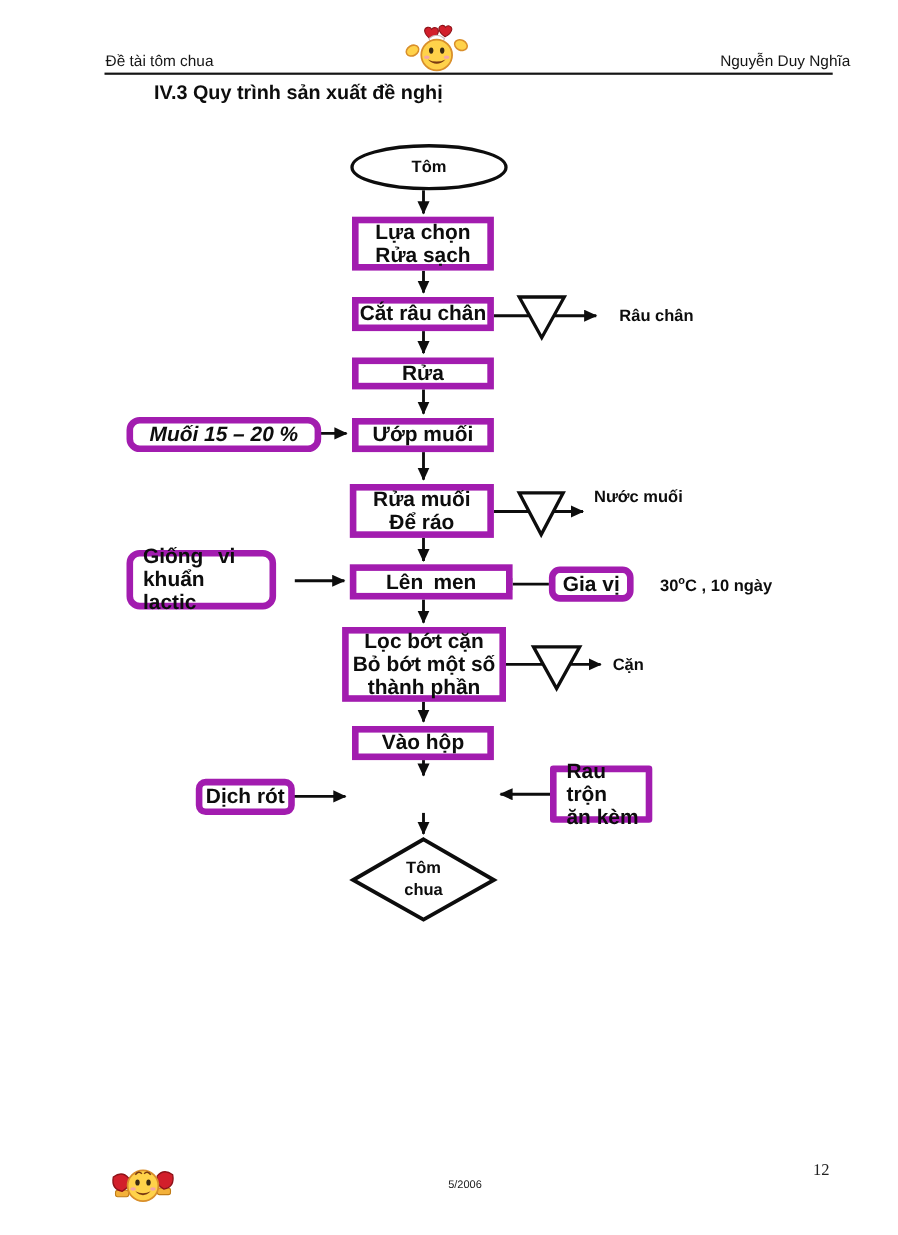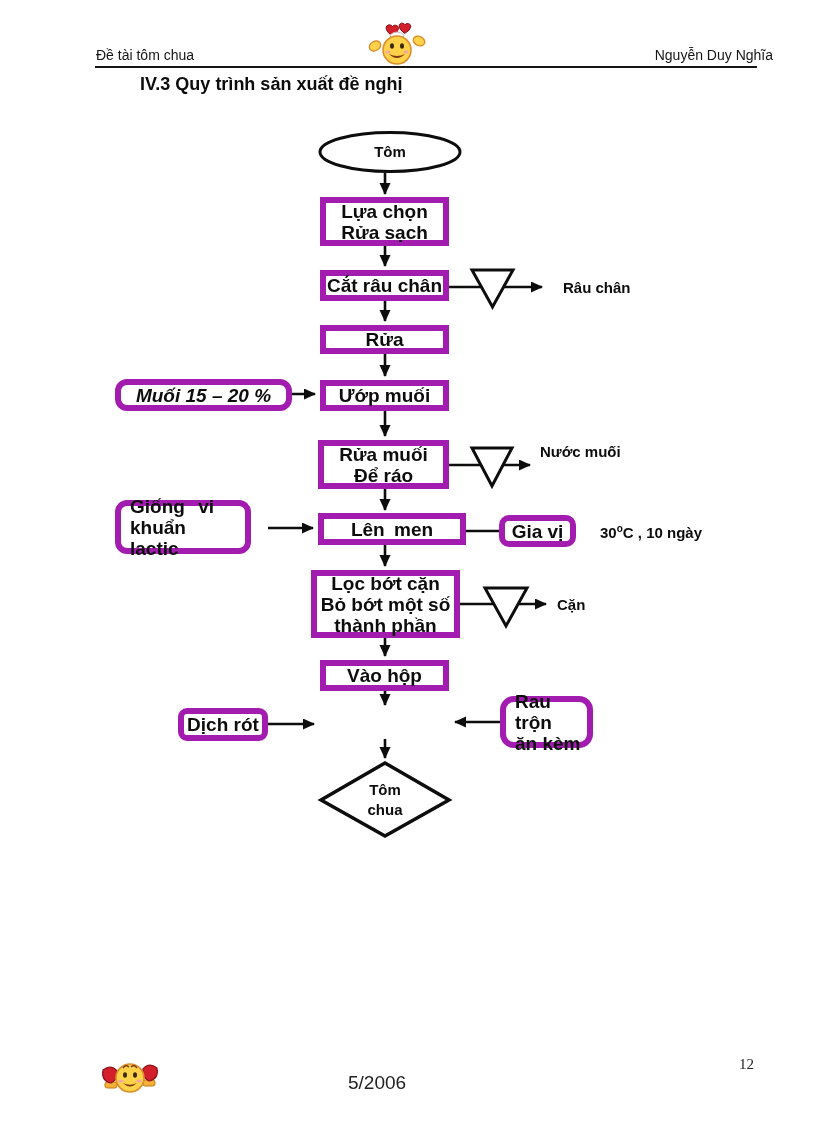--- a/index.html
+++ b/index.html
@@ -34,21 +34,21 @@
   .ws8{word-spacing:8px;}
   .ws12{word-spacing:12px;}
   .flow-label{position:absolute;font-weight:bold;font-size:15px;line-height:19px;color:#0d0d0d;white-space:nowrap;}
   .node-label{
     position:absolute;display:flex;flex-direction:column;
     align-items:center;justify-content:center;text-align:center;
     font-weight:bold;font-size:15px;line-height:20px;color:#0d0d0d;
   }
   .svg-layer{position:absolute;left:0;top:0;pointer-events:none;}
   
-  .footer-date{font-size:19px;color:#222;text-align:left;}
+  .footer-date{font-size:10px;color:#222;text-align:right;}
   .page-num{font-family:"Liberation Serif", serif;font-size:15px;color:#222;}
   sup{font-size:10px;}
 </style>
 </head>
 <body>
 
 <div class="page">
 
   <svg class="abs" style="left:366px;top:19px;" width="62" height="48" viewBox="0 0 62 48">
     <path d="M20,9 a3.4,3.4 0 0 1 6.4,-1.4 a3.4,3.4 0 0 1 6.2,1.8 q-0.4,4.4 -6.6,7.4 q-5.6,-3.6 -6,-7.8z" fill="#d21f2b" stroke="#8e1218" stroke-width="1"></path>
@@ -158,21 +158,21 @@
   </div>
 
   <div class="box rbox" style="left:499px;top:515px;width:77px;height:32px;border-radius:10px;">
     <span>Gia vị</span>
   </div>
 
   <div class="box rbox" style="left:178px;top:708px;width:90px;height:33px;border-radius:9px;">
     <span>Dịch rót</span>
   </div>
 
-  <div class="box rbox leftalign" style="left:500px;top:696px;width:93px;height:52px;border-radius:14px;">
+  <div class="box rbox leftalign" style="left:500px;top:696px;width:93px;height:52px;border-radius:3px;">
     <span class="ws12">Rau trộn</span>
     <span>ăn kèm</span>
   </div>
 
   <div class="flow-label" style="left:563px;top:278px;">Râu chân</div>
   <div class="flow-label" style="left:540px;top:442px;">Nước muối</div>
   <div class="flow-label" style="left:557px;top:595px;">Cặn</div>
 
   <div class="flow-label" style="left:600px;top:519px;"><span>30</span><sup>o</sup><span>C , 10 ngày</span></div>
 

